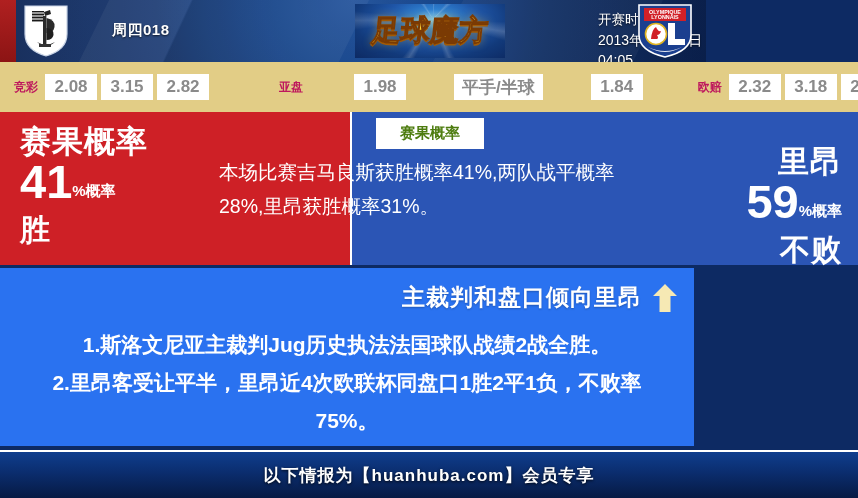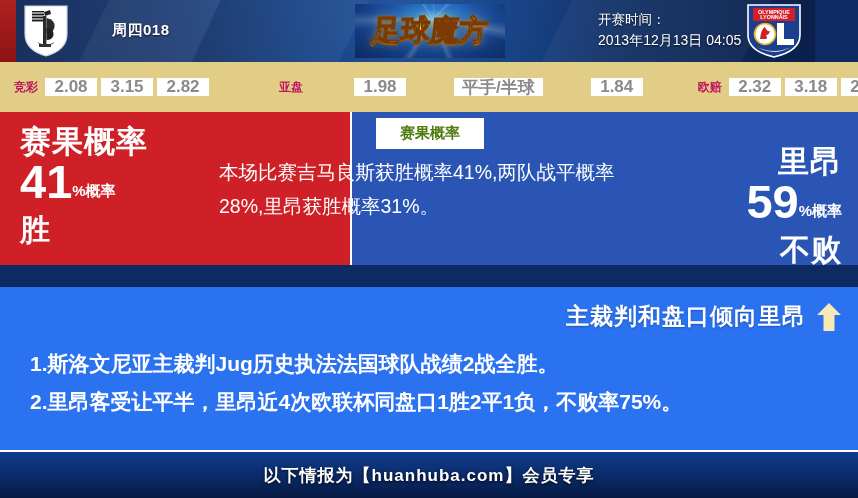--- a/index.html
+++ b/index.html
@@ -5,21 +5,21 @@
   html,body{margin:0;padding:0;}
   body{
     width:858px;height:498px;overflow:hidden;
     font-family:"Liberation Sans","DejaVu Sans",sans-serif;
     background:#0d2a63;
   }
   #app{position:relative;width:858px;height:498px;overflow:hidden;}
 
   
   .header{
-    position:absolute;left:0;top:0;width:815px;height:62px;
+    position:absolute;left:0;top:0;width:706px;height:62px;
     background:
       linear-gradient(115deg, rgba(255,255,255,0.055) 0%, rgba(255,255,255,0.055) 26%, rgba(0,0,0,0.10) 26.3%, rgba(0,0,0,0.10) 100%),
       radial-gradient(circle at 50% 0%, #2a5fae 0%, #1c4f9c 22%, #14356f 55%, #0b2252 100%);
     overflow:hidden;
   }
   .header:before{
     content:"";position:absolute;left:0;top:0;width:16px;height:62px;
     background:linear-gradient(180deg,#b02020,#8c1414);
   }
   .hdr-diag1{
@@ -84,21 +84,21 @@
     box-sizing:border-box;
   }
   .odds-group{display:flex;align-items:center;}
   .odds-label{
     color:#be185d;font-size:12px;font-weight:bold;
     margin:0 7px 0 0;white-space:nowrap;
   }
   .odds-cell{
     background:#ffffff;color:#8a8a8a;
     font-size:17px;font-weight:bold;
-    height:18px;min-width:52px;
+    height:26px;min-width:52px;
     display:flex;align-items:center;justify-content:center;
     margin-right:4px;padding:0 8px;box-sizing:border-box;
     white-space:nowrap;
   }
   .odds-cell.wide{min-width:86px;}
   .g1{margin-left:14px;}
   .g2{margin-left:66px;gap:44px;}
   .g3{margin-left:51px;}
 
   
@@ -131,37 +131,37 @@
     z-index:5;
   }
   .summary{
     position:absolute;left:219px;top:155px;width:400px;
     color:#ffffff;font-size:19.5px;font-weight:normal;line-height:34px;
     z-index:4;
   }
 
   
   .body-blue{
-    position:absolute;left:0;top:287px;width:858px;height:178px;
+    position:absolute;left:0;top:268px;width:694px;height:178px;
     background:#2a72f0;
   }
   .headline{
     position:absolute;right:16px;top:14px;
     display:flex;align-items:center;gap:10px;
   }
   .headline-text{
     color:#ffffff;font-size:23px;font-weight:bold;letter-spacing:1px;
     text-shadow:0 1px 2px rgba(0,0,0,.25);
   }
   .arrow-up{display:block;}
   .notes{
     position:absolute;left:30px;top:58px;right:30px;
     color:#ffffff;font-size:21px;font-weight:bold;line-height:38px;
   }
-  .note-line{display:block;}
+  .note-line{display:block;text-align:center;}
 
   
   .footer{
     position:absolute;left:0;top:450px;width:858px;height:48px;
     background:linear-gradient(180deg,#0f3e8e 0%,#0b2d6e 45%,#061a44 100%);
     border-top:2px solid #ffffff;
     box-sizing:border-box;
     display:flex;align-items:center;justify-content:center;
   }
   .footer-text{

